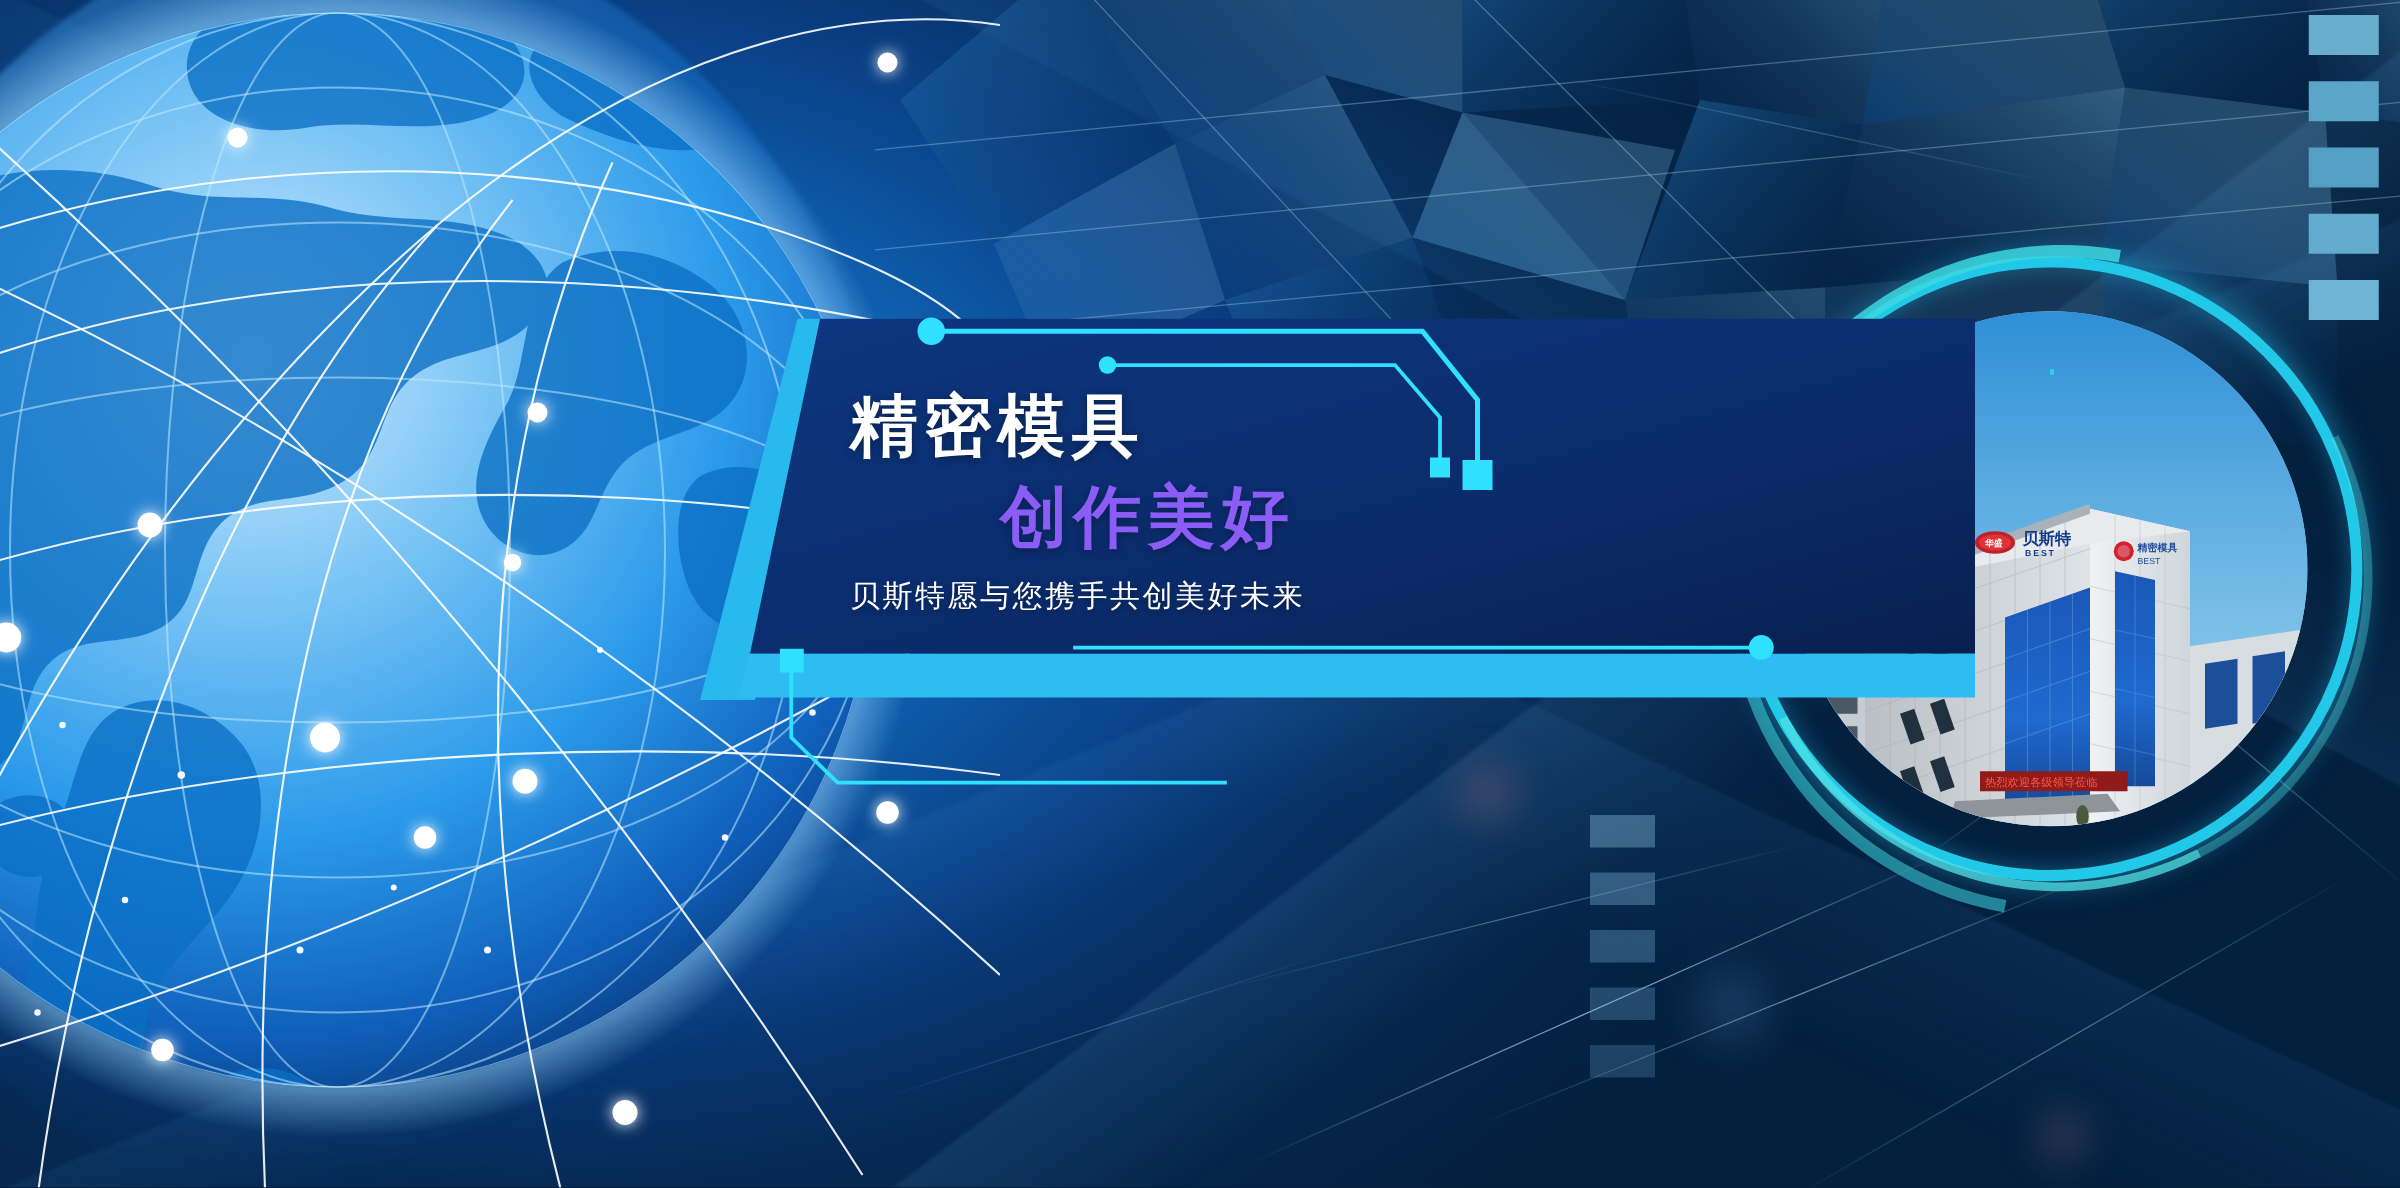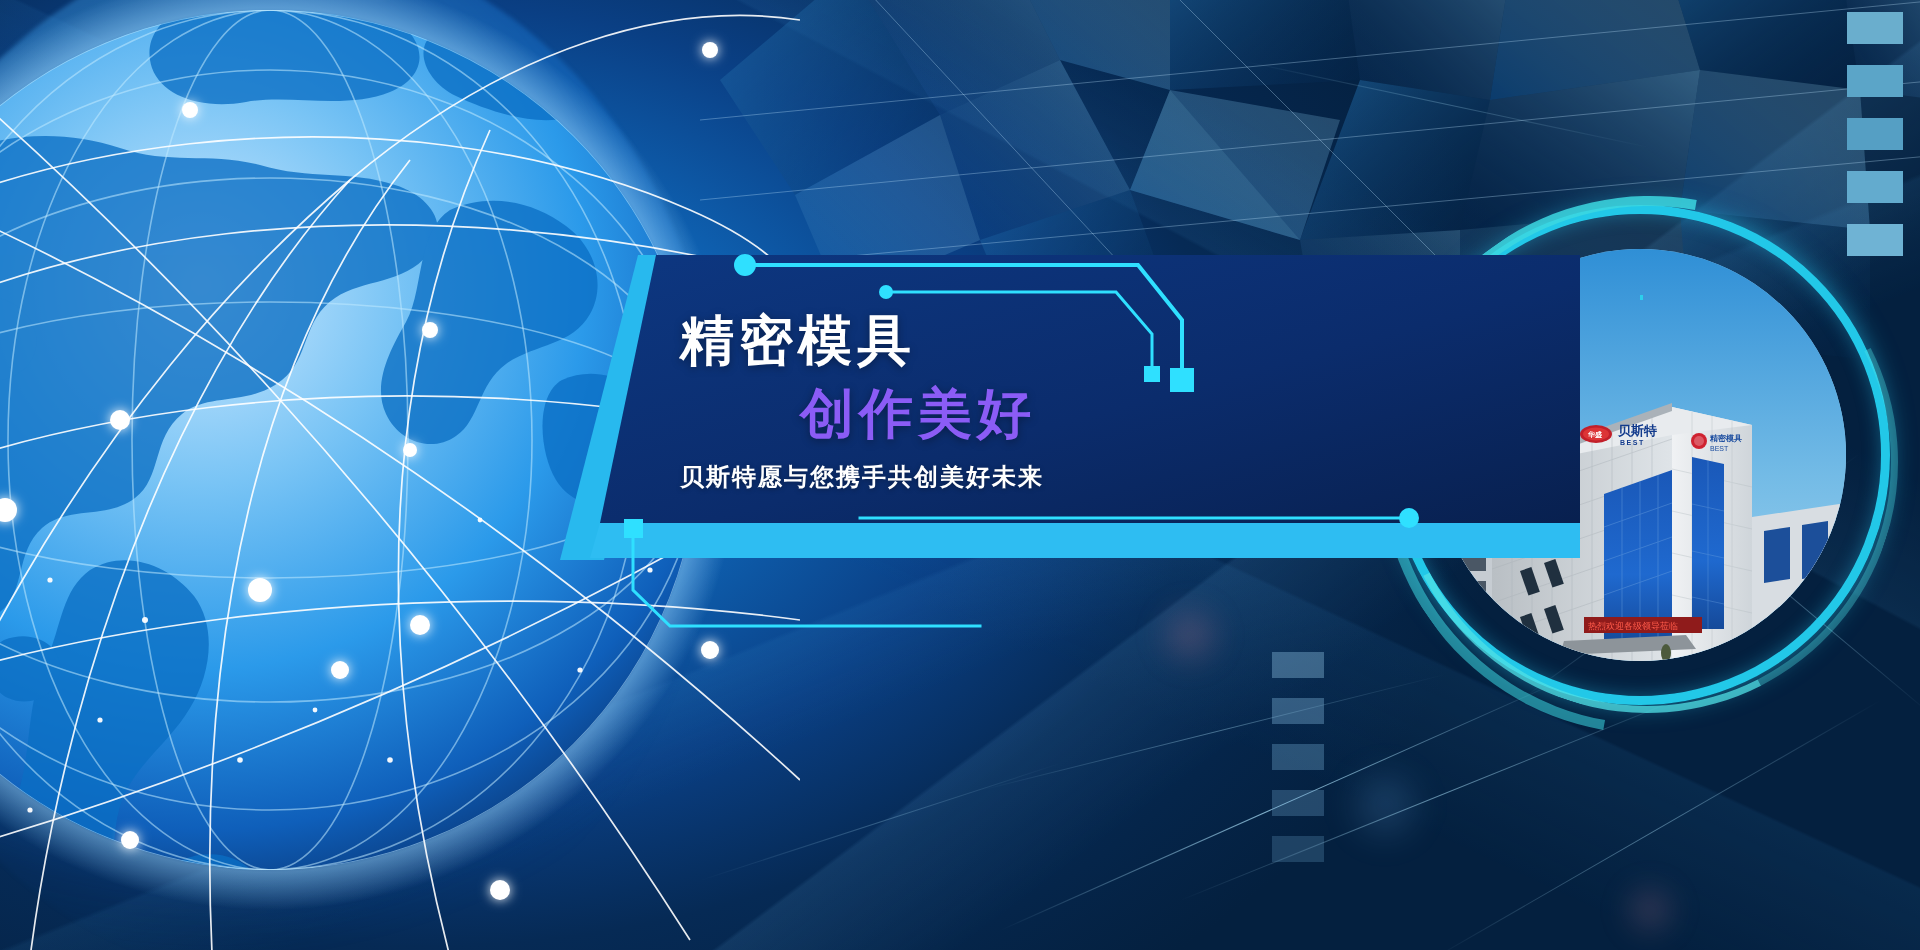--- a/index.html
+++ b/index.html
@@ -60,21 +60,21 @@
 
   
   .panel{position:absolute;left:560px;top:255px;width:1020px;height:305px;}
   .panel svg{display:block;overflow:visible;}
 
   .panel-text{position:absolute;left:560px;top:255px;width:1020px;height:305px;pointer-events:none;}
   .t-line1{position:absolute;left:120px;top:50px;color:#ffffff;font-size:54px;font-weight:700;letter-spacing:5px;
            text-shadow:0 2px 8px rgba(0,0,0,.35);}
   .t-line2{position:absolute;left:240px;top:123px;color:#8b5cf6;font-size:54px;font-weight:700;letter-spacing:5px;
            text-shadow:0 2px 8px rgba(0,0,0,.35);}
-  .t-sub{position:absolute;left:120px;top:206px;color:#ffffff;font-size:24px;font-weight:700;letter-spacing:2px;
+  .t-sub{position:absolute;left:120px;top:206px;color:#ffffff;font-size:24px;font-weight:400;letter-spacing:2px;
          text-shadow:0 1px 5px rgba(0,0,0,.35);}
 
   
   .barstack{position:absolute;display:flex;flex-direction:column;}
   .barstack .bar{width:100%;}
   #bars-topright{left:1847px;top:12px;width:56px;gap:21px;}
   #bars-topright .bar{height:32px;}
   #bars-mid{left:1272px;top:652px;width:52px;gap:20px;}
   #bars-mid .bar{height:26px;}
 </style>

